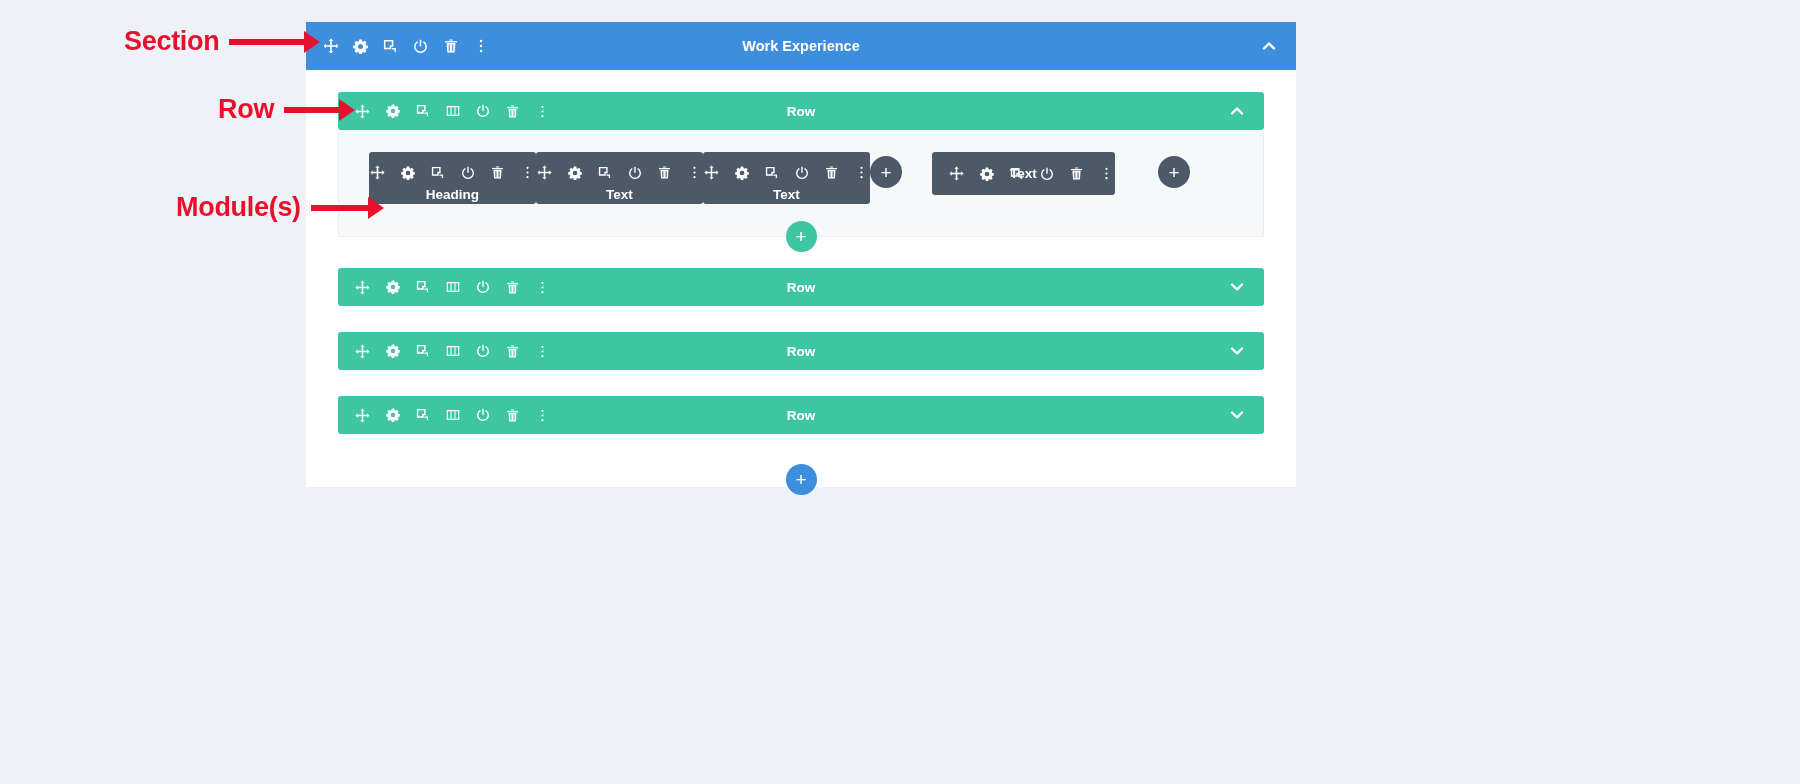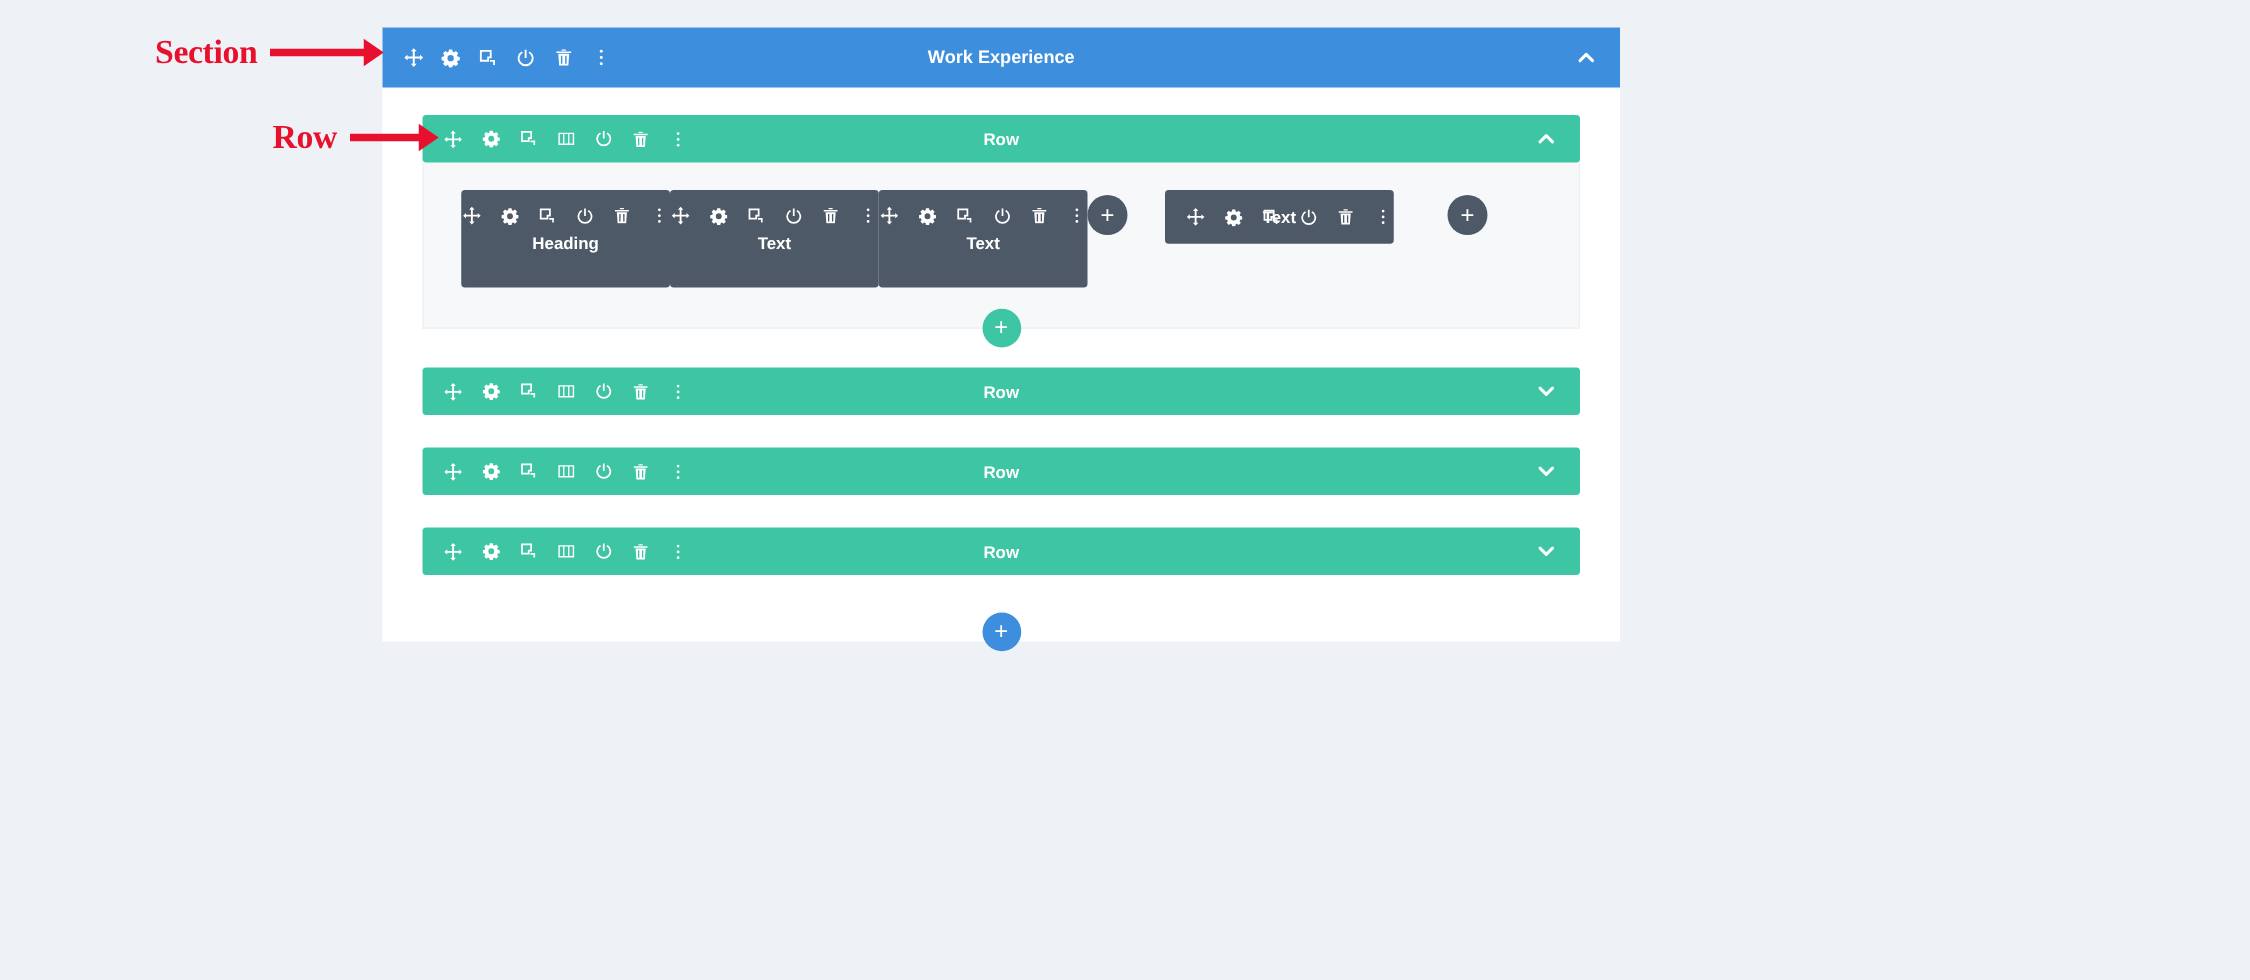--- a/index.html
+++ b/index.html
@@ -26,21 +26,21 @@
     align-items: center;
     gap: 0;
     z-index: 40;
   }
   .annotation .ann-text {
     color: #e8112d;
     font-weight: bold;
     font-size: 27px;
     letter-spacing: -0.3px;
     white-space: nowrap;
-    font-family: Liberation Serif, serif;
+    font-family: Liberation Sans, sans-serif;
   }
   .arrow {
     position: relative;
     display: inline-block;
     height: 6px;
     background: #e8112d;
     margin-left: 10px;
   }
   .arrow::after {
     content: "";
@@ -154,21 +154,21 @@
     display: flex;
     gap: 30px;
   }
   .column { flex: 1; display: flex; flex-direction: row; }
 
   
   .module {
     background: #4e5968;
     border-radius: 3px;
     margin-bottom: 12px;
-    padding: 12px 0 28px 0;
+    padding: 12px 0 2px 0;
     position: relative;
   }
   .module.centered { text-align: center; }
   .module.centered .toolbar { justify-content: center; }
   .module-label {
     color: #ffffff;
     font-size: 13.5px;
     font-weight: bold;
     text-align: center;
     margin-top: 6px;
@@ -237,20 +237,24 @@
 <body>
 
 <div id="stage">
 
   <div class="annotation" id="ann-section">
     <span class="ann-text">Section</span>
     <span class="arrow"></span>
   </div>
   <div class="annotation" id="ann-row">
     <span class="ann-text">Row</span>
+    <span class="arrow"></span>
+  </div>
+  <div class="annotation" id="ann-modules">
+    <span class="ann-text">Module(s)</span>
     <span class="arrow"></span>
   </div>
 
   <div id="builder">
 
     <div class="section-header">
       <div class="toolbar">
         <span class="ic">
             <svg viewBox="0 0 16 16" width="16" height="16">
               <path d="M8 0.5 L10.3 3 H8.8 V7.2 H13 V5.7 L15.5 8 L13 10.3 V8.8 H8.8 V13 H10.3 L8 15.5 L5.7 13 H7.2 V8.8 H3 V10.3 L0.5 8 L3 5.7 V7.2 H7.2 V3 H5.7 Z"></path>

